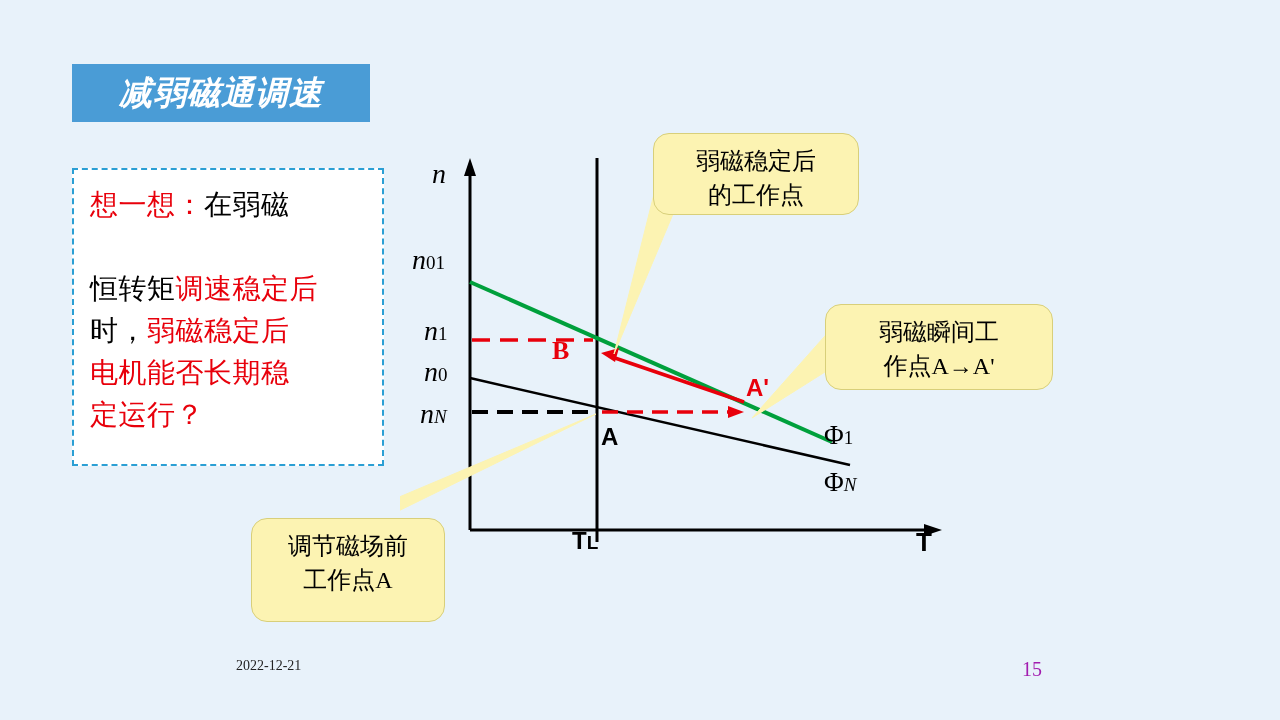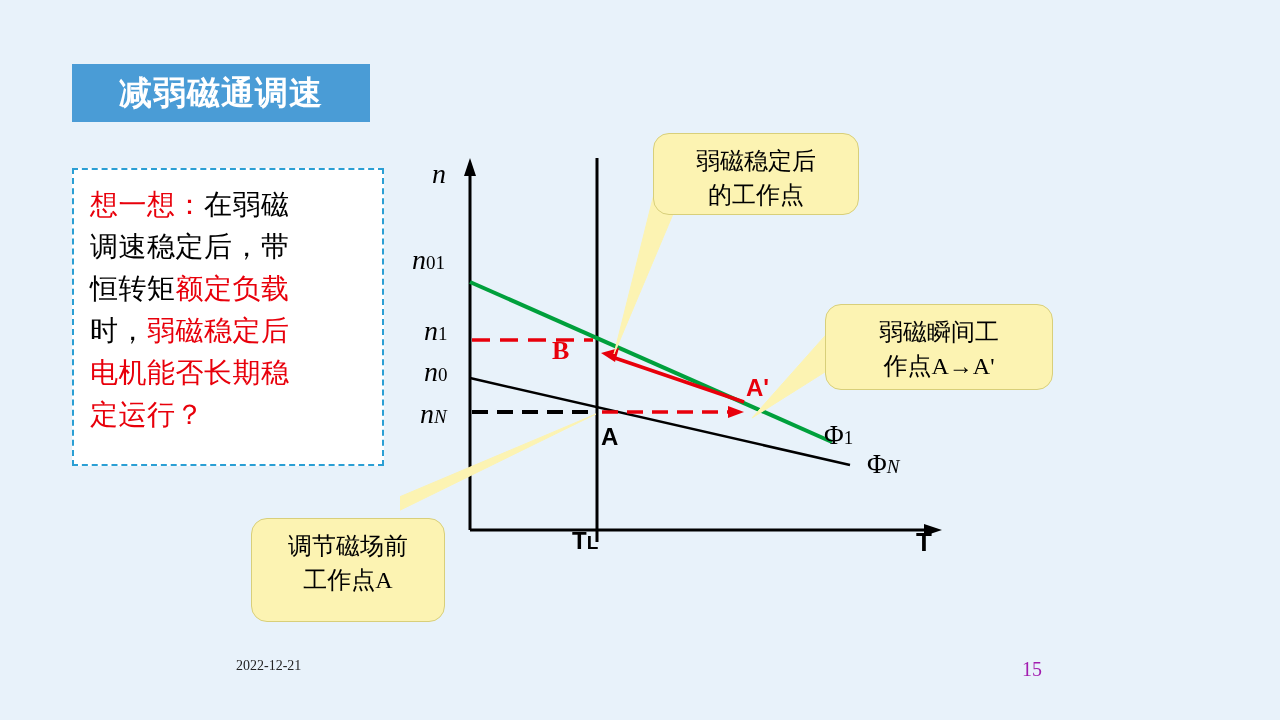--- a/index.html
+++ b/index.html
@@ -27,20 +27,21 @@
     width: 298px;
     height: 58px;
     background: #4a9cd6;
     display: flex;
     align-items: center;
     justify-content: center;
   }
   .title-banner .title-text {
     font-family: "Liberation Sans", sans-serif;
     font-weight: bold;
+    font-style: italic;
     font-size: 33px;
     color: #ffffff;
     letter-spacing: 1px;
     white-space: nowrap;
   }
 
   
   .question-box {
     position: absolute;
     left: 72px;
@@ -82,21 +83,21 @@
   .lbl-n01    { left: 412px; top: 244px;  font-size: 28px; }
   .lbl-n1     { left: 424px; top: 315px;  font-size: 28px; }
   .lbl-n0     { left: 424px; top: 356px;  font-size: 28px; }
   .lbl-nN     { left: 420px; top: 398px;  font-size: 28px; }
   .sub { font-size: 19px; }
 
   .lbl-B      { left: 552px; top: 336px;  font-size: 26px; font-weight: bold; color: #e8000b; }
   .lbl-A      { left: 601px; top: 423px;  font-size: 24px; font-weight: bold; color: #000; font-family: "Liberation Sans", sans-serif; }
   .lbl-Ap     { left: 746px; top: 374px;  font-size: 24px; font-weight: bold; color: #e8000b; font-family: "Liberation Sans", sans-serif; }
   .lbl-phi1   { left: 824px; top: 420px;  font-size: 27px; }
-  .lbl-phiN   { left: 824px; top: 449px;  font-size: 27px; margin-left: 43px; }
+  .lbl-phiN   { left: 824px; top: 467px;  font-size: 27px; }
   .lbl-TL     { left: 572px; top: 527px;  font-size: 24px; font-weight: bold; font-family: "Liberation Sans", sans-serif; }
   .lbl-T      { left: 916px; top: 527px;  font-size: 26px; font-weight: bold; font-family: "Liberation Sans", sans-serif; }
 
   
   .callout {
     position: absolute;
     background: #fcf3b2;
     border: 1px solid #d8cf7a;
     border-radius: 16px;
     font-size: 24px;
@@ -133,22 +134,22 @@
 
 <div class="slide">
 
   <div class="title-banner">
     <span class="title-text">减弱磁通调速</span>
   </div>
 
   <div class="question-box">
     <div class="question-text">
       <span class="red">想一想：</span><span>在弱磁</span><br>
-      <span>调速稳定后，带</span><br>
-      <span>恒转矩</span><span class="red">额定负载</span><br>
+      <br>
+      <span>恒转矩</span><span class="red">调速稳定后</span><br>
       <span>时，</span><span class="red">弱磁稳定后</span><br>
       <span class="red">电机能否长期稳</span><br>
       <span class="red">定运行？</span>
     </div>
   </div>
 
   <div class="graph">
     <svg width="580" height="440" viewBox="0 0 580 440" xmlns="http://www.w3.org/2000/svg">
 
       <line x1="70" y1="40" x2="70" y2="400" stroke="#000" stroke-width="3"></line>

